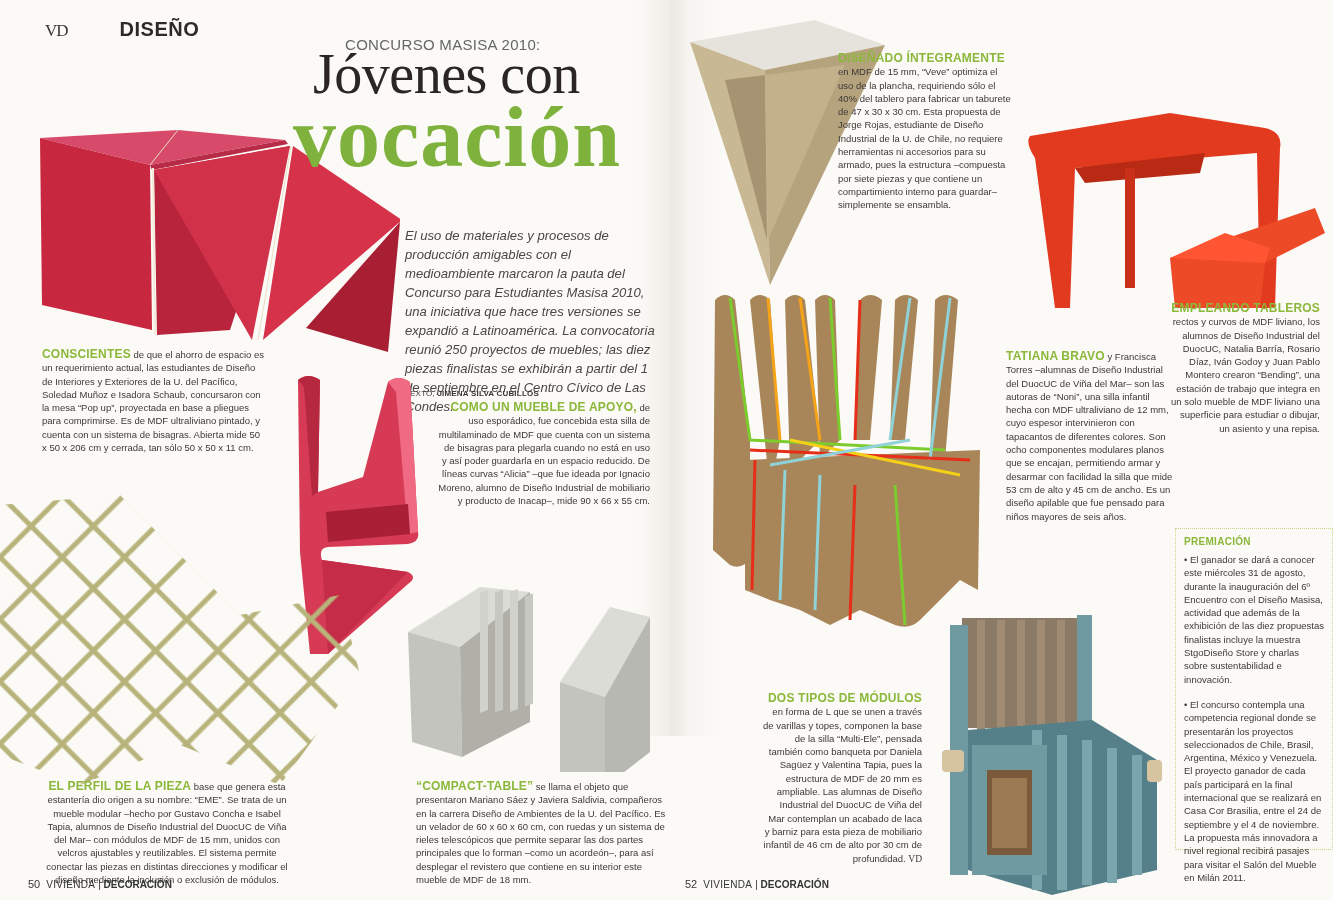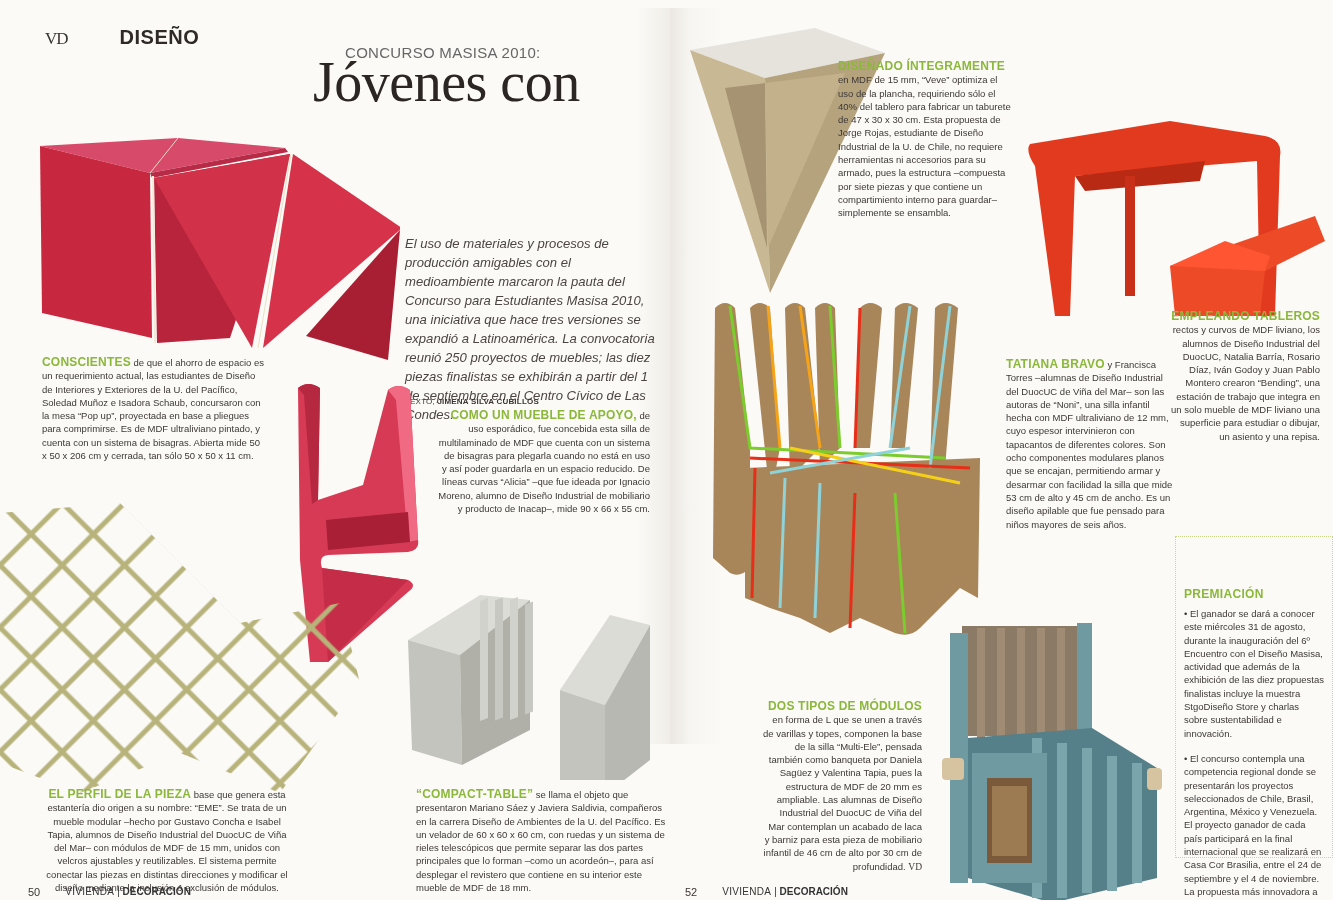--- a/index.html
+++ b/index.html
@@ -1,42 +1,42 @@
 <!DOCTYPE html>
 <html><head>
 <meta charset="utf-8">
 <style>
   * { box-sizing: border-box; margin: 0; padding: 0; }
   html, body { width: 1333px; height: 900px; overflow: hidden; }
   body { background: #fbfaf7; font-family: "Liberation Sans", sans-serif; color: #3a3533; position: relative; }
   .spread { position: absolute; left: 0; top: 0; width: 1333px; height: 900px; }
-  .page { position: absolute; top: 8px; height: 736px; }
+  .page { position: absolute; top: 0; height: 736px; }
   .page-left { left: 0; width: 670px; background: linear-gradient(to right, #fbfaf6 0%, #fbfaf6 95%, #f0ede8 100%); }
   .page-right { left: 670px; width: 663px; background: linear-gradient(to right, #ebe7e2 0%, #f7f5f1 3%, #fbfaf7 8%); }
   .abs { position: absolute; }
   .sec-header { left: 45px; top: 18px; font-size: 17px; display: flex; align-items: baseline; gap: 8px; }
   .vd-logo { font-family: "Liberation Serif", serif; font-size: 17px; color: #3a3533; letter-spacing: -1px; }
   .sec-title { font-weight: bold; font-size: 20px; color: #2f2a28; letter-spacing: 0.5px; margin-left: 44px; }
   .kicker { left: 345px; top: 36px; font-size: 15px; color: #666; letter-spacing: 0.3px; }
   .hl1 { left: 313px; top: 46px; font-family: "Liberation Serif", serif; font-size: 56px; color: #2b2624; line-height: 1; letter-spacing: -0.5px; }
   .hl2 { left: 293px; top: 94px; font-family: "Liberation Serif", serif; font-size: 86px; color: #7fb23c; line-height: 1; letter-spacing: 1px; font-weight: bold; }
   .hl3 { left: 360px; top: 158px; font-family: "Liberation Serif", serif; font-size: 82px; color: #7fb23c; line-height: 1; font-weight: bold; letter-spacing: 1px; }
   .lede { left: 405px; top: 226px; width: 250px; font-style: italic; font-size: 13.1px; line-height: 19px; color: #4b4543; }
   .byline { left: 405px; top: 389px; font-size: 8px; color: #3a3533; letter-spacing: 0.2px; }
   .byline b { font-weight: bold; }
   .cap { font-size: 9.5px; line-height: 13.3px; color: #3d3836; }
   .cap .lead { color: #8bb83a; font-weight: bold; font-size: 12px; letter-spacing: 0.2px; }
   .right-align { text-align: right; }
-  .folio { font-size: 10px; color: #333; display: flex; gap: 25px; align-items: flex-start; }
+  .folio { font-size: 10px; color: #333; display: flex; gap: 6px; align-items: center; }
   .folio .num { font-size: 11px; color: #3a3533; }
   .folio .mag { letter-spacing: 0.3px; }
   .folio .sep { color: #333; }
   .folio .cat { font-weight: bold; }
   .premio { left: 1175px; top: 528px; width: 158px; height: 322px; border: 1.5px dotted #c8d88a; padding: 7px 8px; }
-  .premio .ptitle { color: #8bb83a; font-weight: bold; font-size: 12px; letter-spacing: 0.3px; margin-bottom: 2px; margin-top: 43px; }
+  .premio .ptitle { color: #8bb83a; font-weight: bold; font-size: 10px; letter-spacing: 0.3px; margin-bottom: 2px; }
   .premio .pbody { font-size: 9.5px; line-height: 13.3px; color: #3d3836; margin-top: 6px; }
   .premio .pbody p + p { margin-top: 12px; }
   svg { display: block; }
 </style>
 </head>
 <body>
 
 <div class="spread">
 
   <div class="page page-left">
@@ -56,20 +56,21 @@
         <polygon points="263,16 372,90 233,210" fill="#d6334a"></polygon>
         <polygon points="276,198 370,92 358,222" fill="#a81f34"></polygon>
         <line x1="123" y1="38" x2="125" y2="205" stroke="#f3ead8" stroke-width="2"></line>
         <line x1="148" y1="0" x2="120" y2="35" stroke="#e7dfc5" stroke-width="1"></line>
         <line x1="261" y1="16" x2="228" y2="210" stroke="#e7dfc5" stroke-width="1"></line>
       </svg>
     </div>
 
     <div class="abs kicker">CONCURSO MASISA 2010:</div>
     <div class="abs hl1">Jóvenes con</div>
+    <div class="abs hl2">vocación</div>
 
     <div class="abs lede">El uso de materiales y procesos de producción amigables con el medioambiente marcaron la pauta del Concurso para Estudiantes Masisa 2010, una iniciativa que hace tres versiones se expandió a Latinoamérica. La convocatoria reunió 250 proyectos de muebles; las diez piezas finalistas se exhibirán a partir del 1 de septiembre en el Centro Cívico de Las Condes.</div>
     <div class="abs byline">
       <span>TEXTO,</span>
       <b>JIMENA SILVA CUBILLOS</b>
     </div>
 
     <div class="abs cap" style="left:42px; top:348px; width:225px;">
       <span class="lead">CONSCIENTES</span><span> de que el ahorro de espacio es un requerimiento actual, las estudiantes de Diseño de Interiores y Exteriores de la U. del Pacífico, Soledad Muñoz e Isadora Schaub, concursaron con la mesa “Pop up”, proyectada en base a pliegues para comprimirse. Es de MDF ultraliviano pintado, y cuenta con un sistema de bisagras. Abierta mide 50 x 50 x 206 cm y cerrada, tan sólo 50 x 50 x 11 cm.</span>
     </div>

